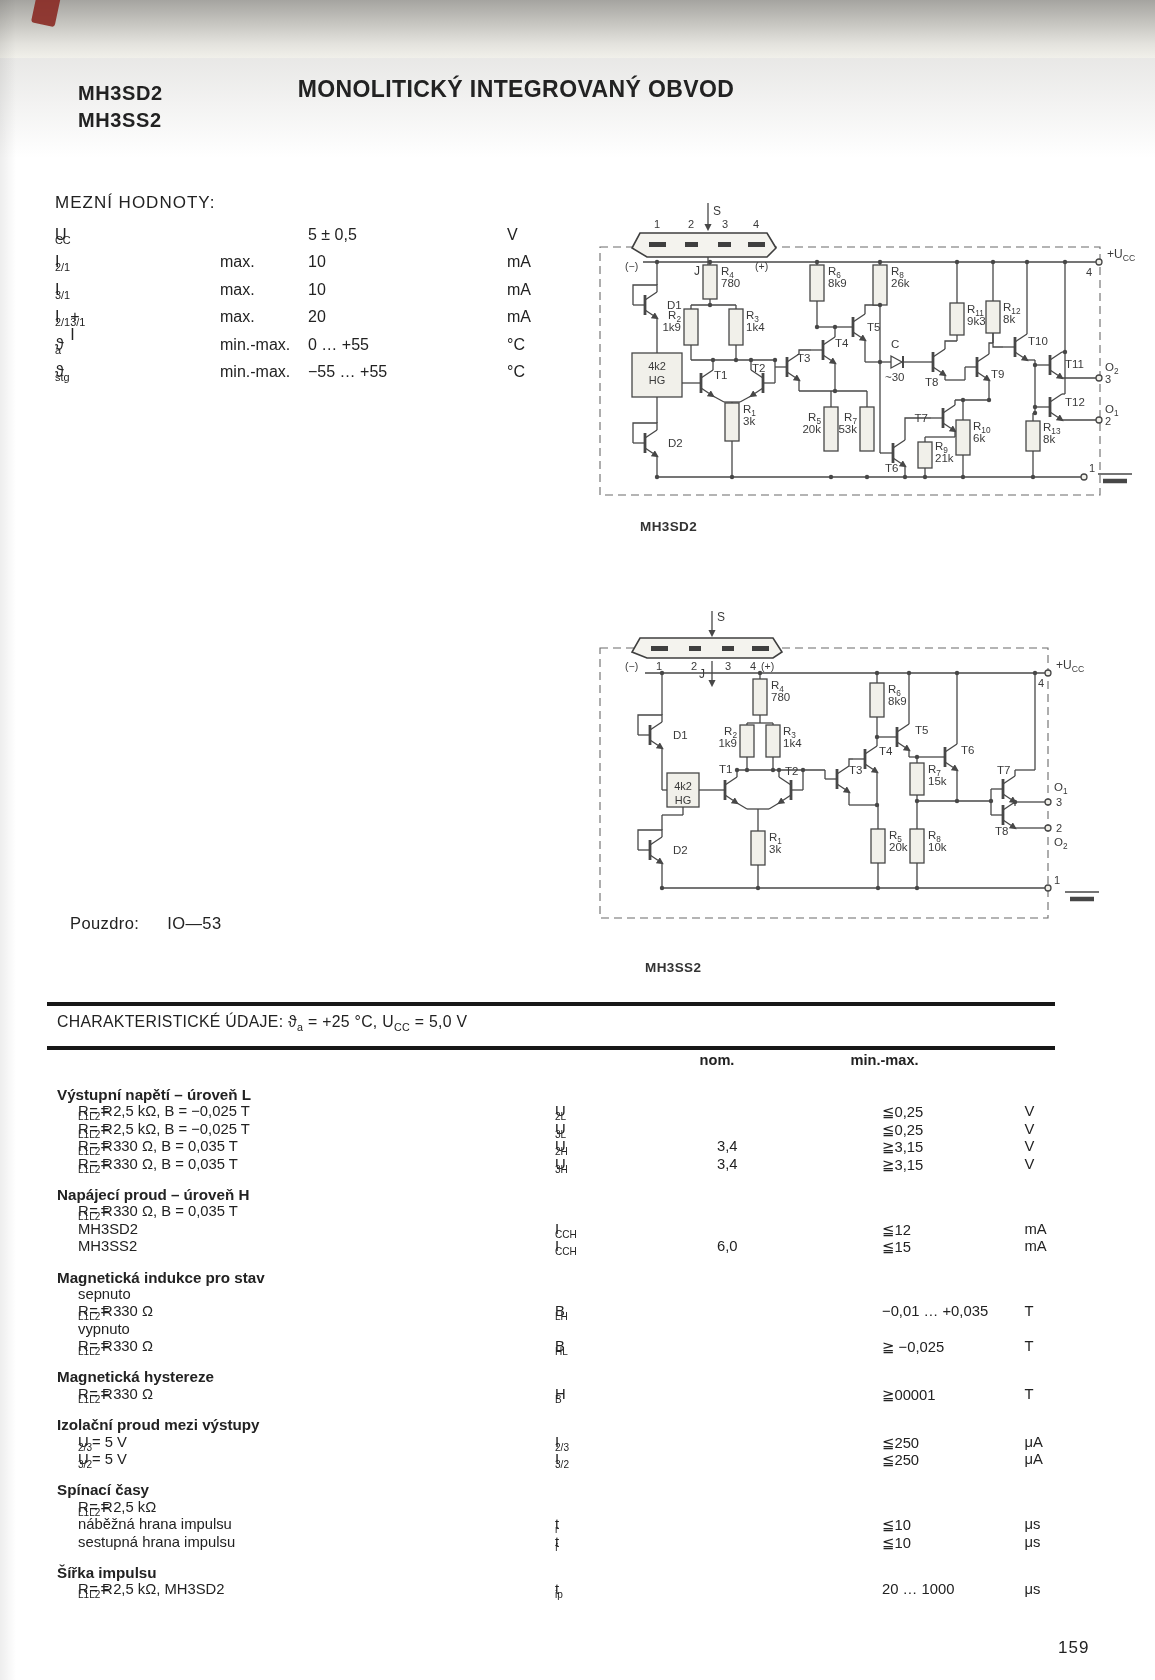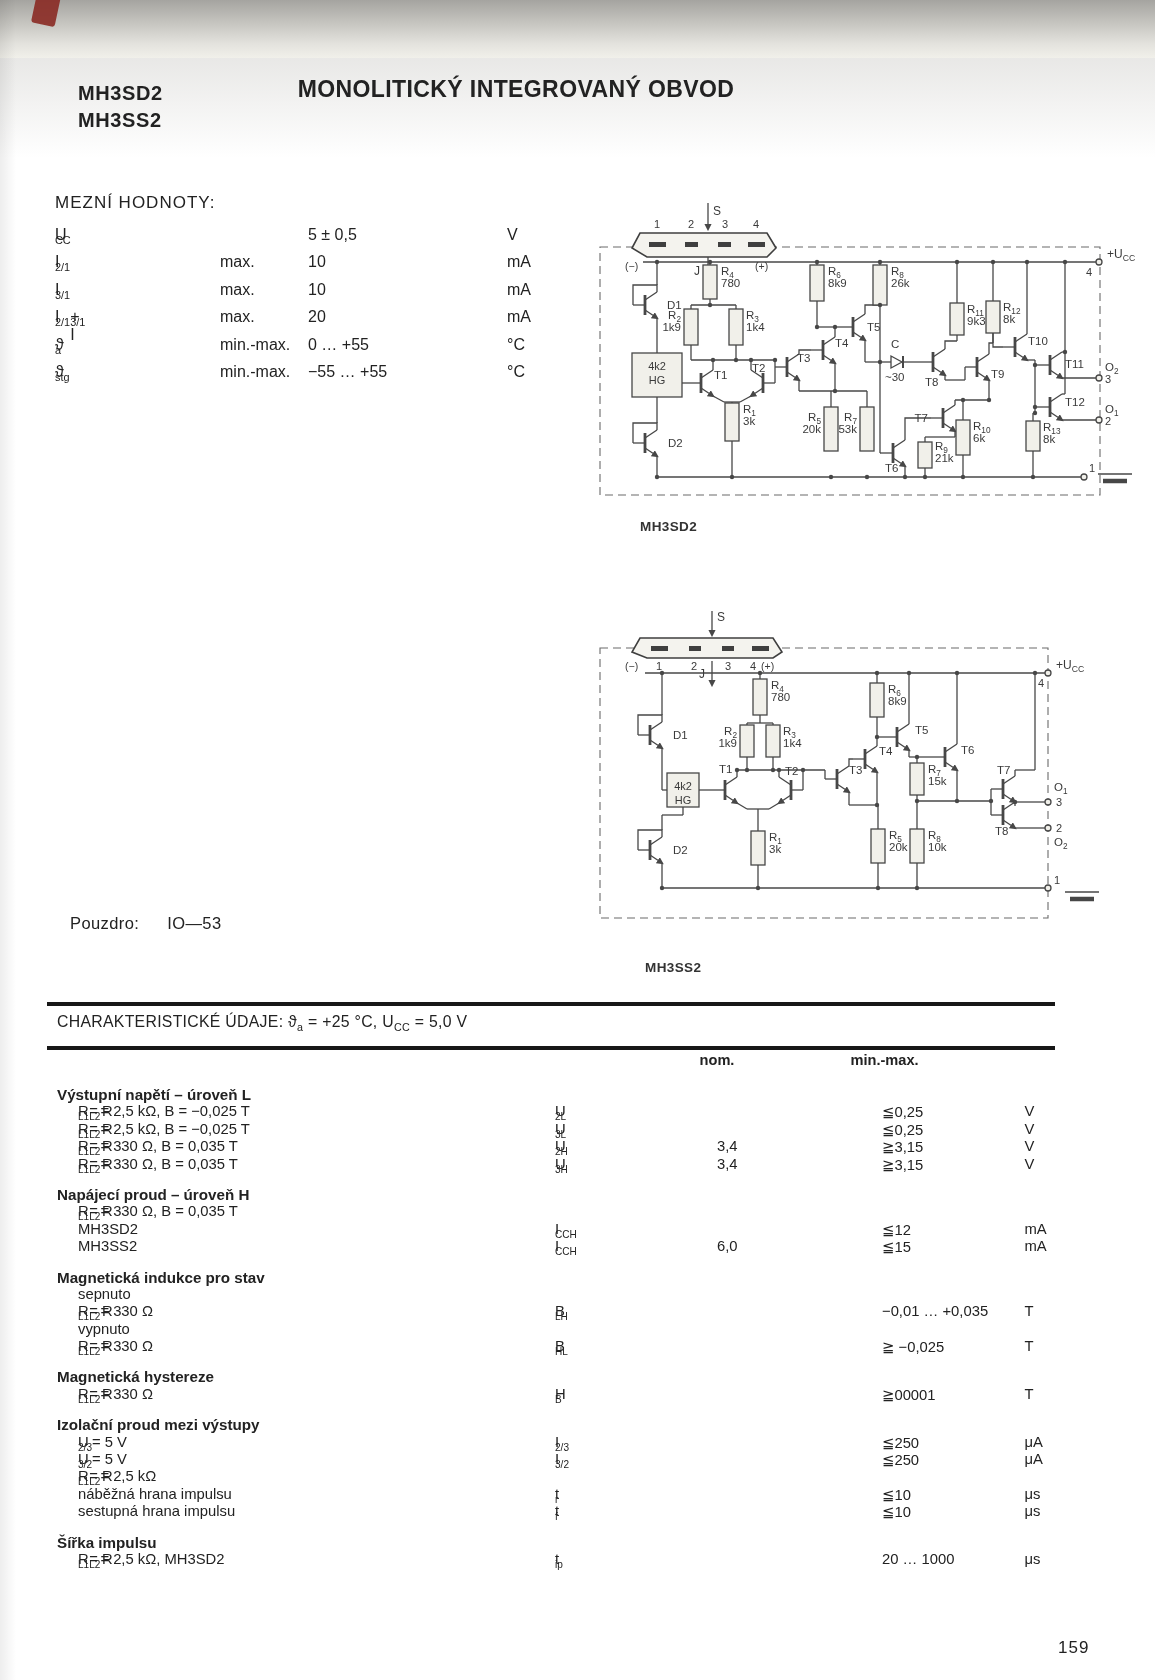--- a/index.html
+++ b/index.html
@@ -826,20 +826,25 @@
       <div class="cline r">
         <span class="ct"><span>U</span><sub>3/2</sub><span> = 5 V</span></span>
         <span class="csym"><span>I</span><sub>3/2</sub></span>
         <span class="cmm">
           <span>≦250</span>
         </span>
         <span class="cunit">
           <span>μA</span>
         </span>
       </div>
+      <div class="cline g">
+        <span class="ct">
+          <span>Spínací časy</span>
+        </span>
+      </div>
       <div class="cline s">
         <span class="ct"><span>R</span><sub>L1</sub><span> = R</span><sub>L2</sub><span> = 2,5 kΩ</span></span>
       </div>
       <div class="cline r">
         <span class="ct">
           <span>náběžná hrana impulsu</span>
         </span>
         <span class="csym"><span>t</span><sub>r</sub></span>
         <span class="cmm">
           <span>≦10</span>

